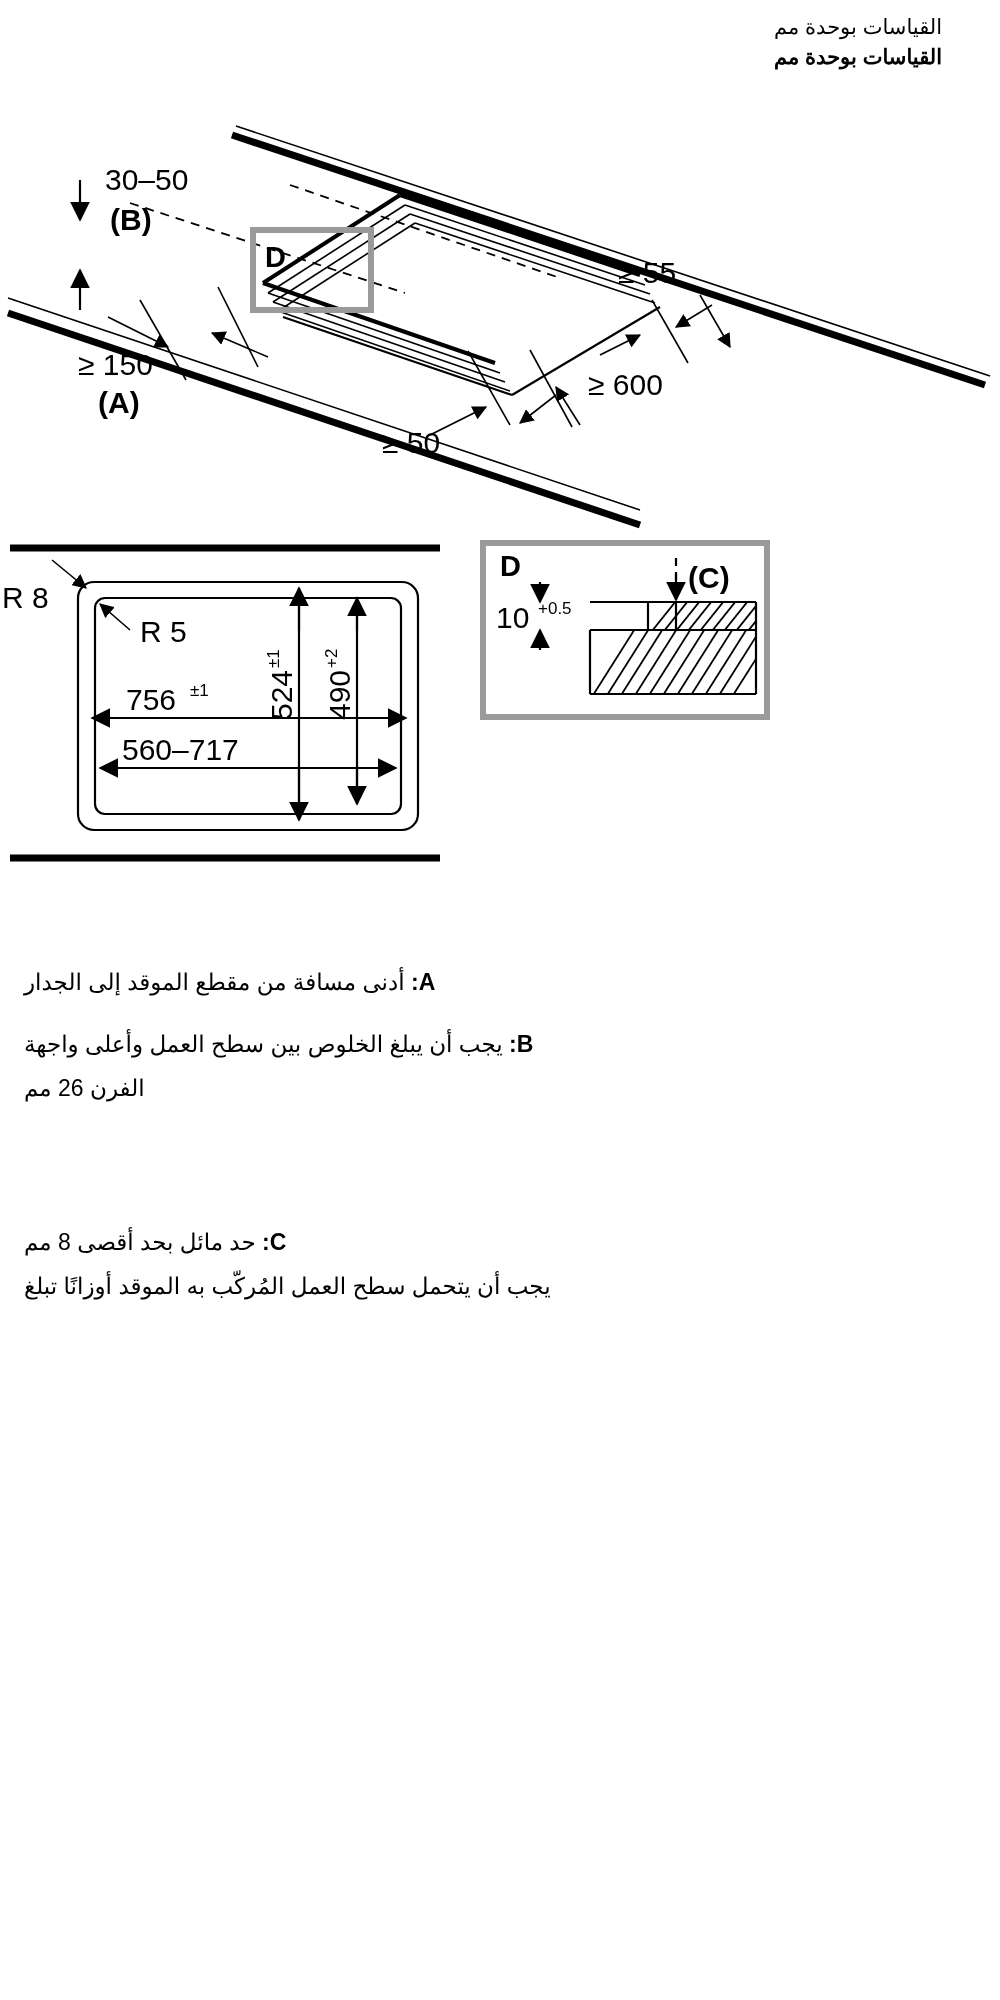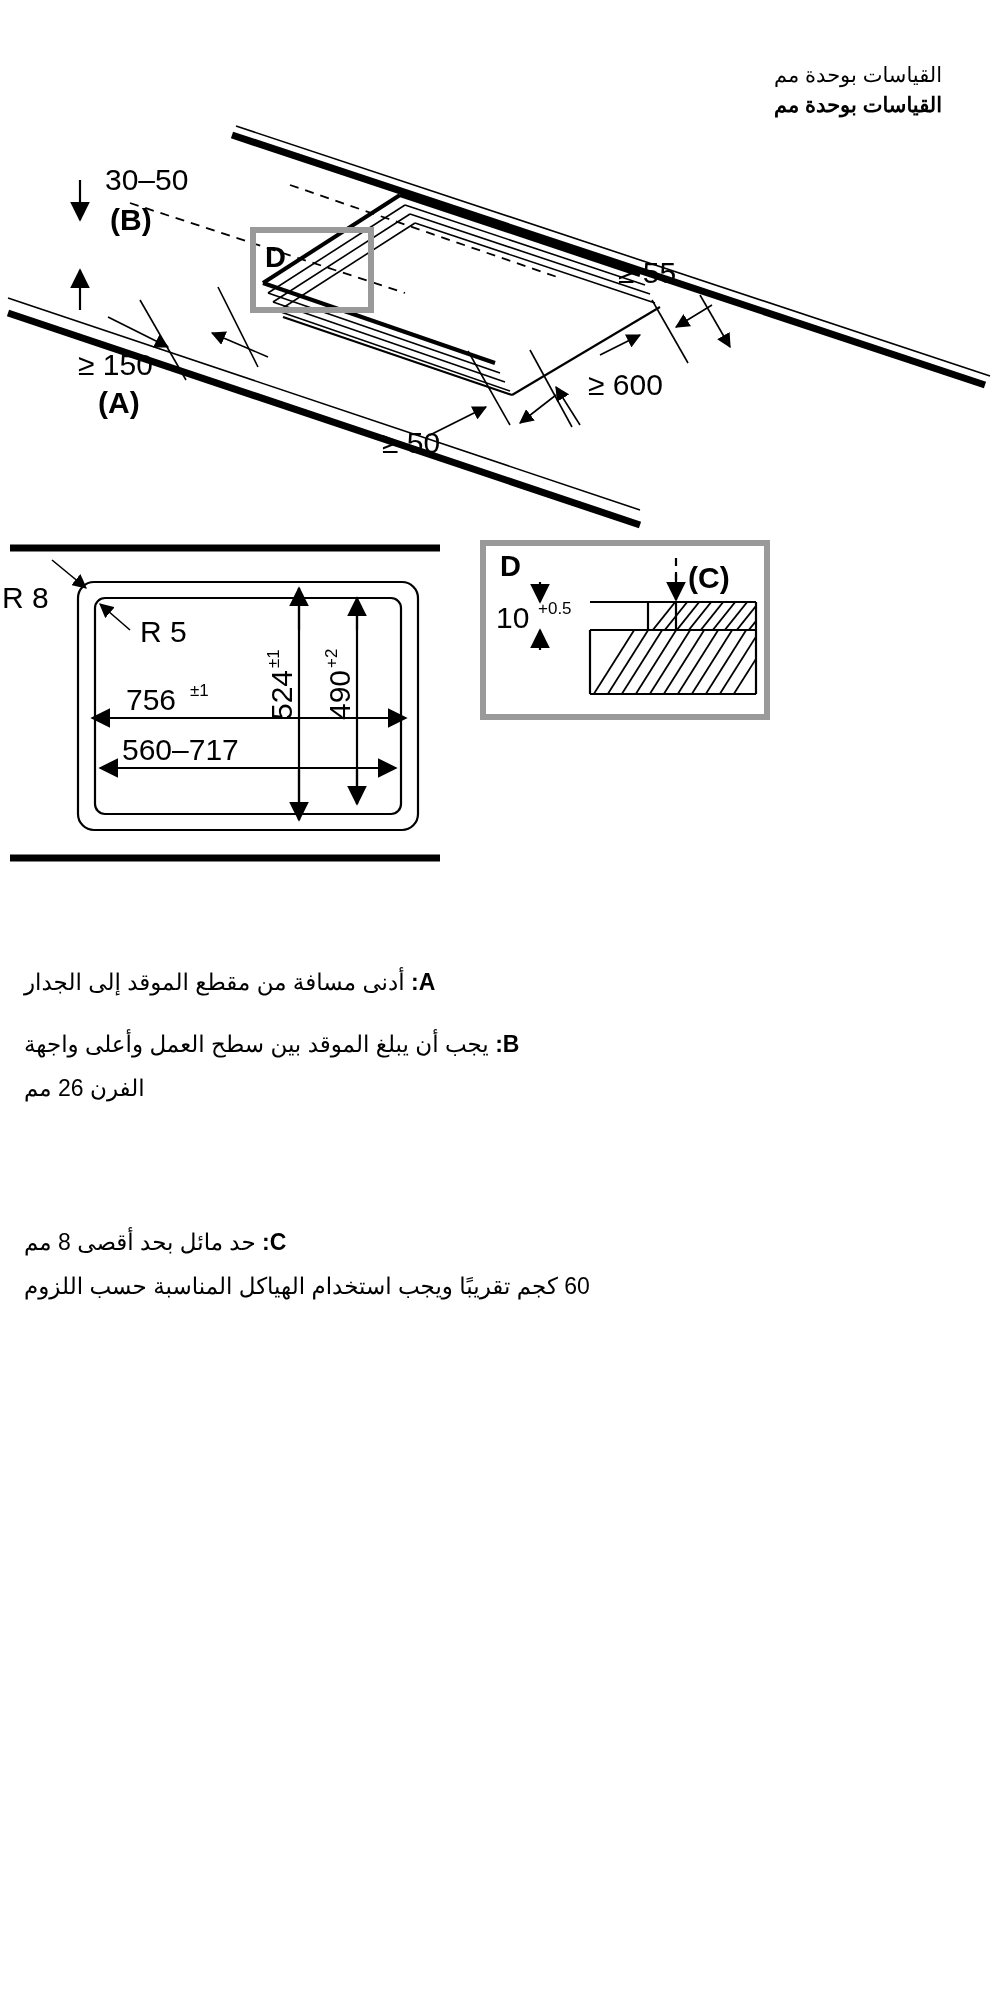--- a/index.html
+++ b/index.html
@@ -13,21 +13,20 @@
     overflow:hidden;
   }
   .page { position:relative; width:1000px; height:2000px; }
 
   
   .header {
     position:absolute; top:0; left:0; width:960px;
     padding:12px 18px 0 0;
     text-align:right;
     direction:rtl;
-    margin-top:48px;
   }
   .header .line1 { font-size:21px; line-height:30px; font-weight:400; }
   .header .line2 { font-size:21px; line-height:30px; font-weight:700; }
 
   
   .fig { position:absolute; }
   #iso-figure { top:95px; left:0; width:1000px; height:400px; }
   #plan-figure { top:520px; left:0; width:470px; height:380px; }
   #detail-figure { top:540px; left:480px; width:290px; height:180px; }
 
@@ -301,33 +300,33 @@
     <div class="note-block">
       <div class="note-line">
         <span class="note-key">A:</span>
         <span>أدنى مسافة من مقطع الموقد إلى الجدار</span>
       </div>
     </div>
 
     <div class="note-block">
       <div class="note-line">
         <span class="note-key">B:</span>
-        <span>يجب أن يبلغ الموقد بين سطح العمل وأعلى واجهة</span>
+        <span>يجب أن يبلغ الخلوص بين سطح العمل وأعلى واجهة</span>
       </div>
       <div class="note-line">الفرن 26 مم</div>
     </div>
 
     <div class="note-gap"></div>
 
 
     <div class="note-gap"></div>
 
     <div class="note-block">
       <div class="note-line">
         <span class="note-key">C:</span>
         <span>حد مائل بحد أقصى 8 مم</span>
       </div>
-      <div class="note-line">60 كجم تقريبًا ويجب استخدام الهياكل المناسبة حسب اللزوم</div>
+      <div class="note-line">يجب أن يتحمل سطح العمل المُركّب به الموقد أوزانًا تبلغ</div>
     </div>
 
   </div>
 
 </div>
 
 </body></html>

